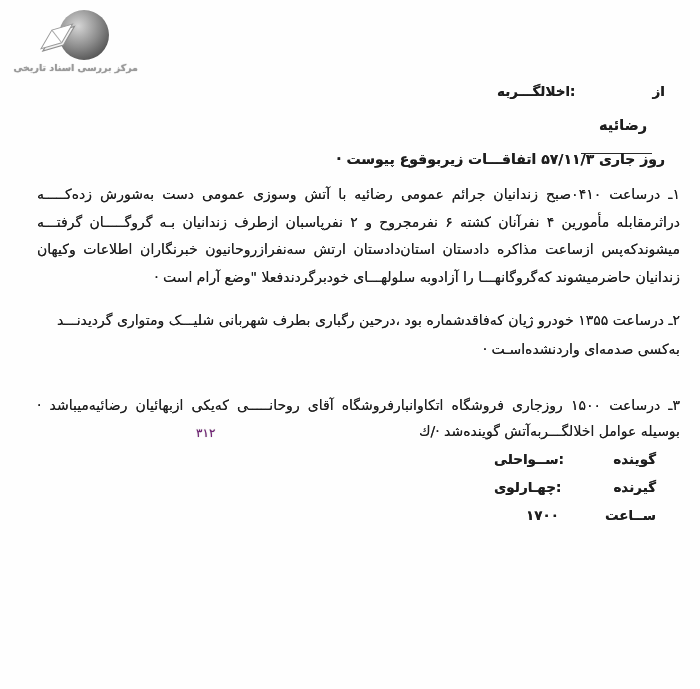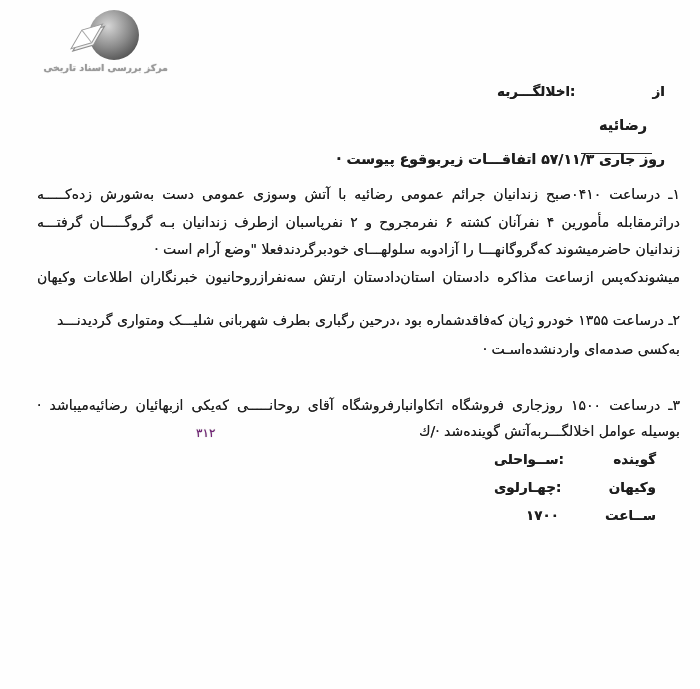--- a/index.html
+++ b/index.html
@@ -7,21 +7,21 @@
     width:700px;height:689px;background:#ffffff;overflow:hidden;
     font-family:"DejaVu Sans",sans-serif;
   }
   .doc{
     position:relative;width:700px;height:689px;background:#fefefe;
     direction:rtl;color:#1e1e1e;
   }
   .txt{ text-shadow:0 0 0.55px rgba(25,25,25,0.8); }
 
   
-  .logo{position:absolute;top:8px;left:48px;width:120px;direction:ltr;text-align:left;}
+  .logo{position:absolute;top:8px;left:18px;width:120px;direction:ltr;text-align:left;}
   .logo svg{display:block;margin:0 auto;}
   .logo-caption{
     margin-top:-2px;font-size:9.5px;font-weight:bold;color:#9a9a9a;
     letter-spacing:0.5px;text-shadow:0 0 1px rgba(150,150,150,0.9);
     direction:rtl;white-space:nowrap;
   }
 
   
   .from-line{
     position:absolute;top:83px;right:35px;width:168px;
@@ -89,43 +89,43 @@
     <span>:اخلالگـــربه</span>
   </div>
 
   <div class="city-title txt">رضائیه</div>
 
   <div class="date-line txt">روز جاری ۵۷/۱۱/۳ اتفاقـــات زیربوقوع پیوست ·</div>
 
   <div class="para p1 txt">
     <div class="ln just">۱ـ درساعت ۰۴۱۰صبح زندانیان جرائم عمومی رضائیه با آتش وسوزی عمومی دست به‌شورش زده‌کـــــه</div>
     <div class="ln just">دراثرمقابله مأمورین ۴ نفرآنان کشته ۶ نفرمجروح و ۲ نفرپاسبان ازطرف زندانیان بـه گروگـــــان گرفتـــه</div>
+    <div class="ln just">میشوندکه‌پس ازساعت مذاکره دادستان استان‌دادستان ارتش سه‌نفرازروحانیون خبرنگاران اطلاعات وکیهان</div>
     <div class="ln start">زندانیان حاضرمیشوند که‌گروگانهـــا را آزادوبه سلولهـــای خودبرگردندفعلا "وضع آرام است ·</div>
-    <div class="ln just">میشوندکه‌پس ازساعت مذاکره دادستان استان‌دادستان ارتش سه‌نفرازروحانیون خبرنگاران اطلاعات وکیهان</div>
   </div>
 
   <div class="para p2 txt">
     <div class="ln just">۲ـ درساعت ۱۳۵۵ خودرو ژیان که‌فاقدشماره بود ،درحین رگباری بطرف شهربانی شلیـــک ومتواری گردیدنـــد</div>
     <div class="ln start">به‌کسی صدمه‌ای واردنشده‌اسـت ·</div>
   </div>
 
   <div class="para p3 txt">
     <div class="ln just">۳ـ درساعت ۱۵۰۰ روزجاری فروشگاه اتکاوانبارفروشگاه آقای روحانـــــی که‌یکی ازبهائیان رضائیه‌میباشد ·</div>
     <div class="ln start">بوسیله عوامل اخلالگـــربه‌آتش گوینده‌شد ·/ك</div>
   </div>
 
   <div class="ref-num">۳۱۲</div>
 
   <div class="footer txt">
     <div class="frow">
       <span>گوینده</span>
       <span>:ســواحلی</span>
     </div>
     <div class="frow">
-      <span>وکیهان</span>
+      <span>گیرنده</span>
       <span>:چهـارلوی</span>
     </div>
     <div class="frow time">
       <span>ســاعت</span>
       <span>۱۷۰۰</span>
     </div>
   </div>
 
 </div>
 

